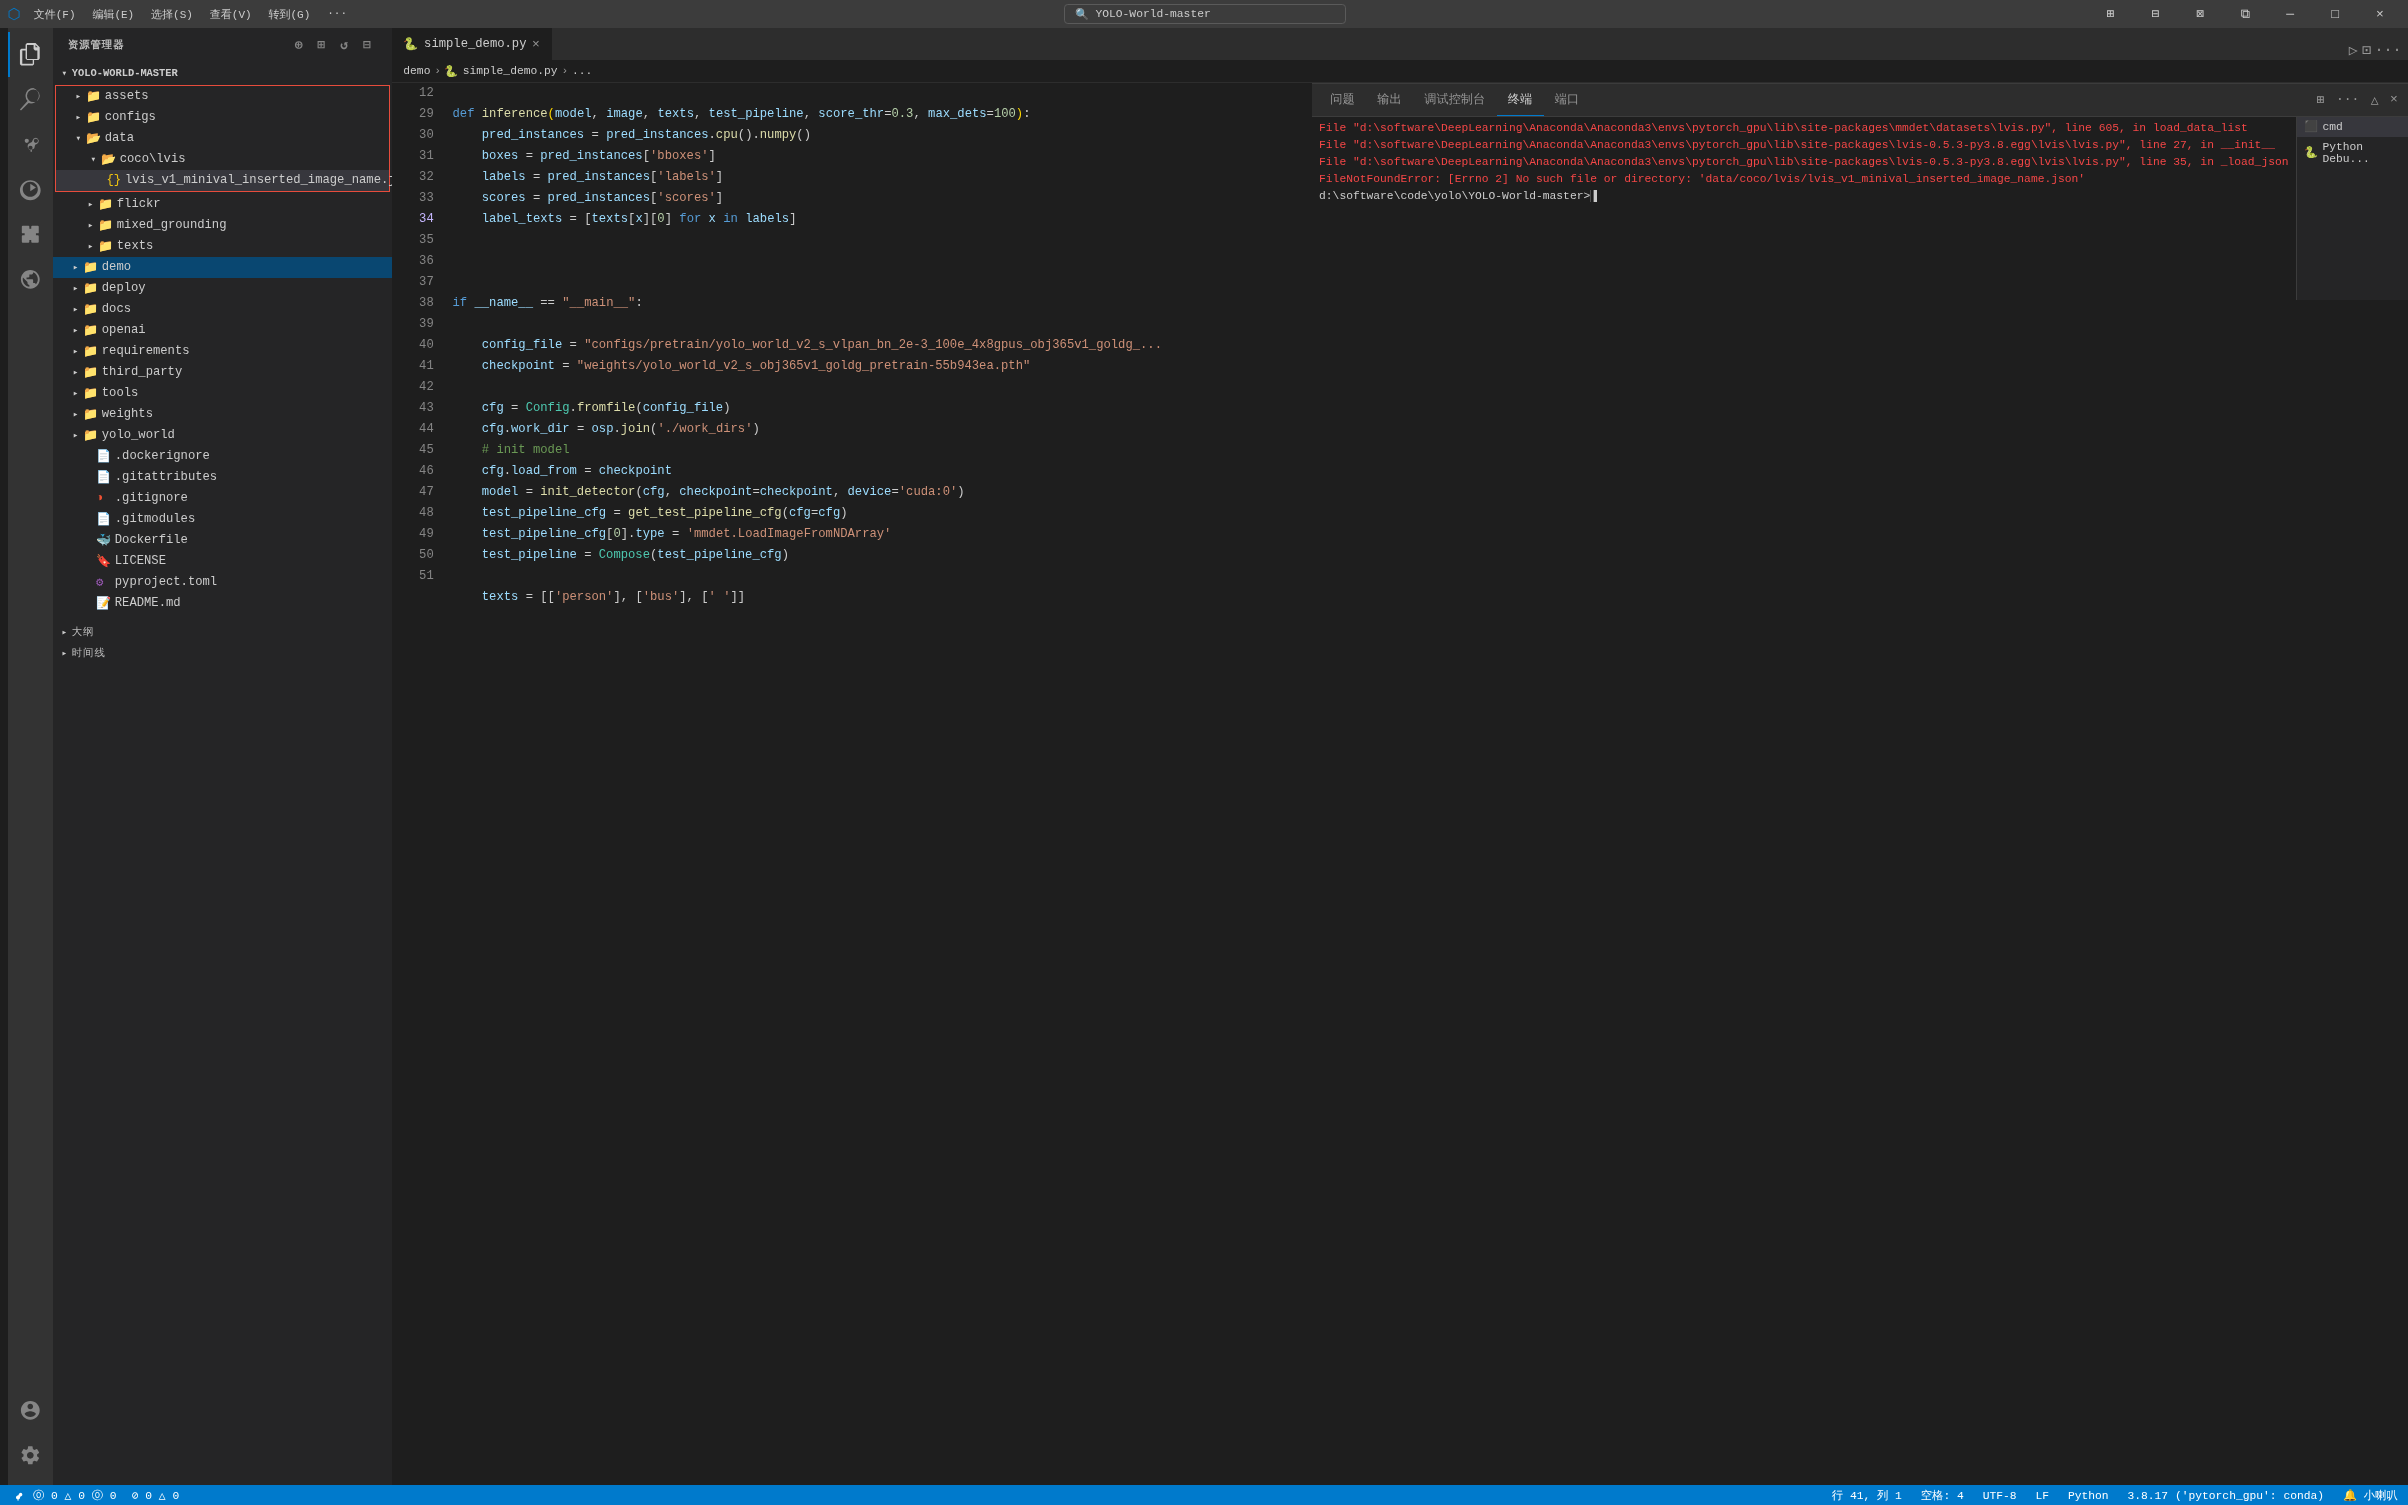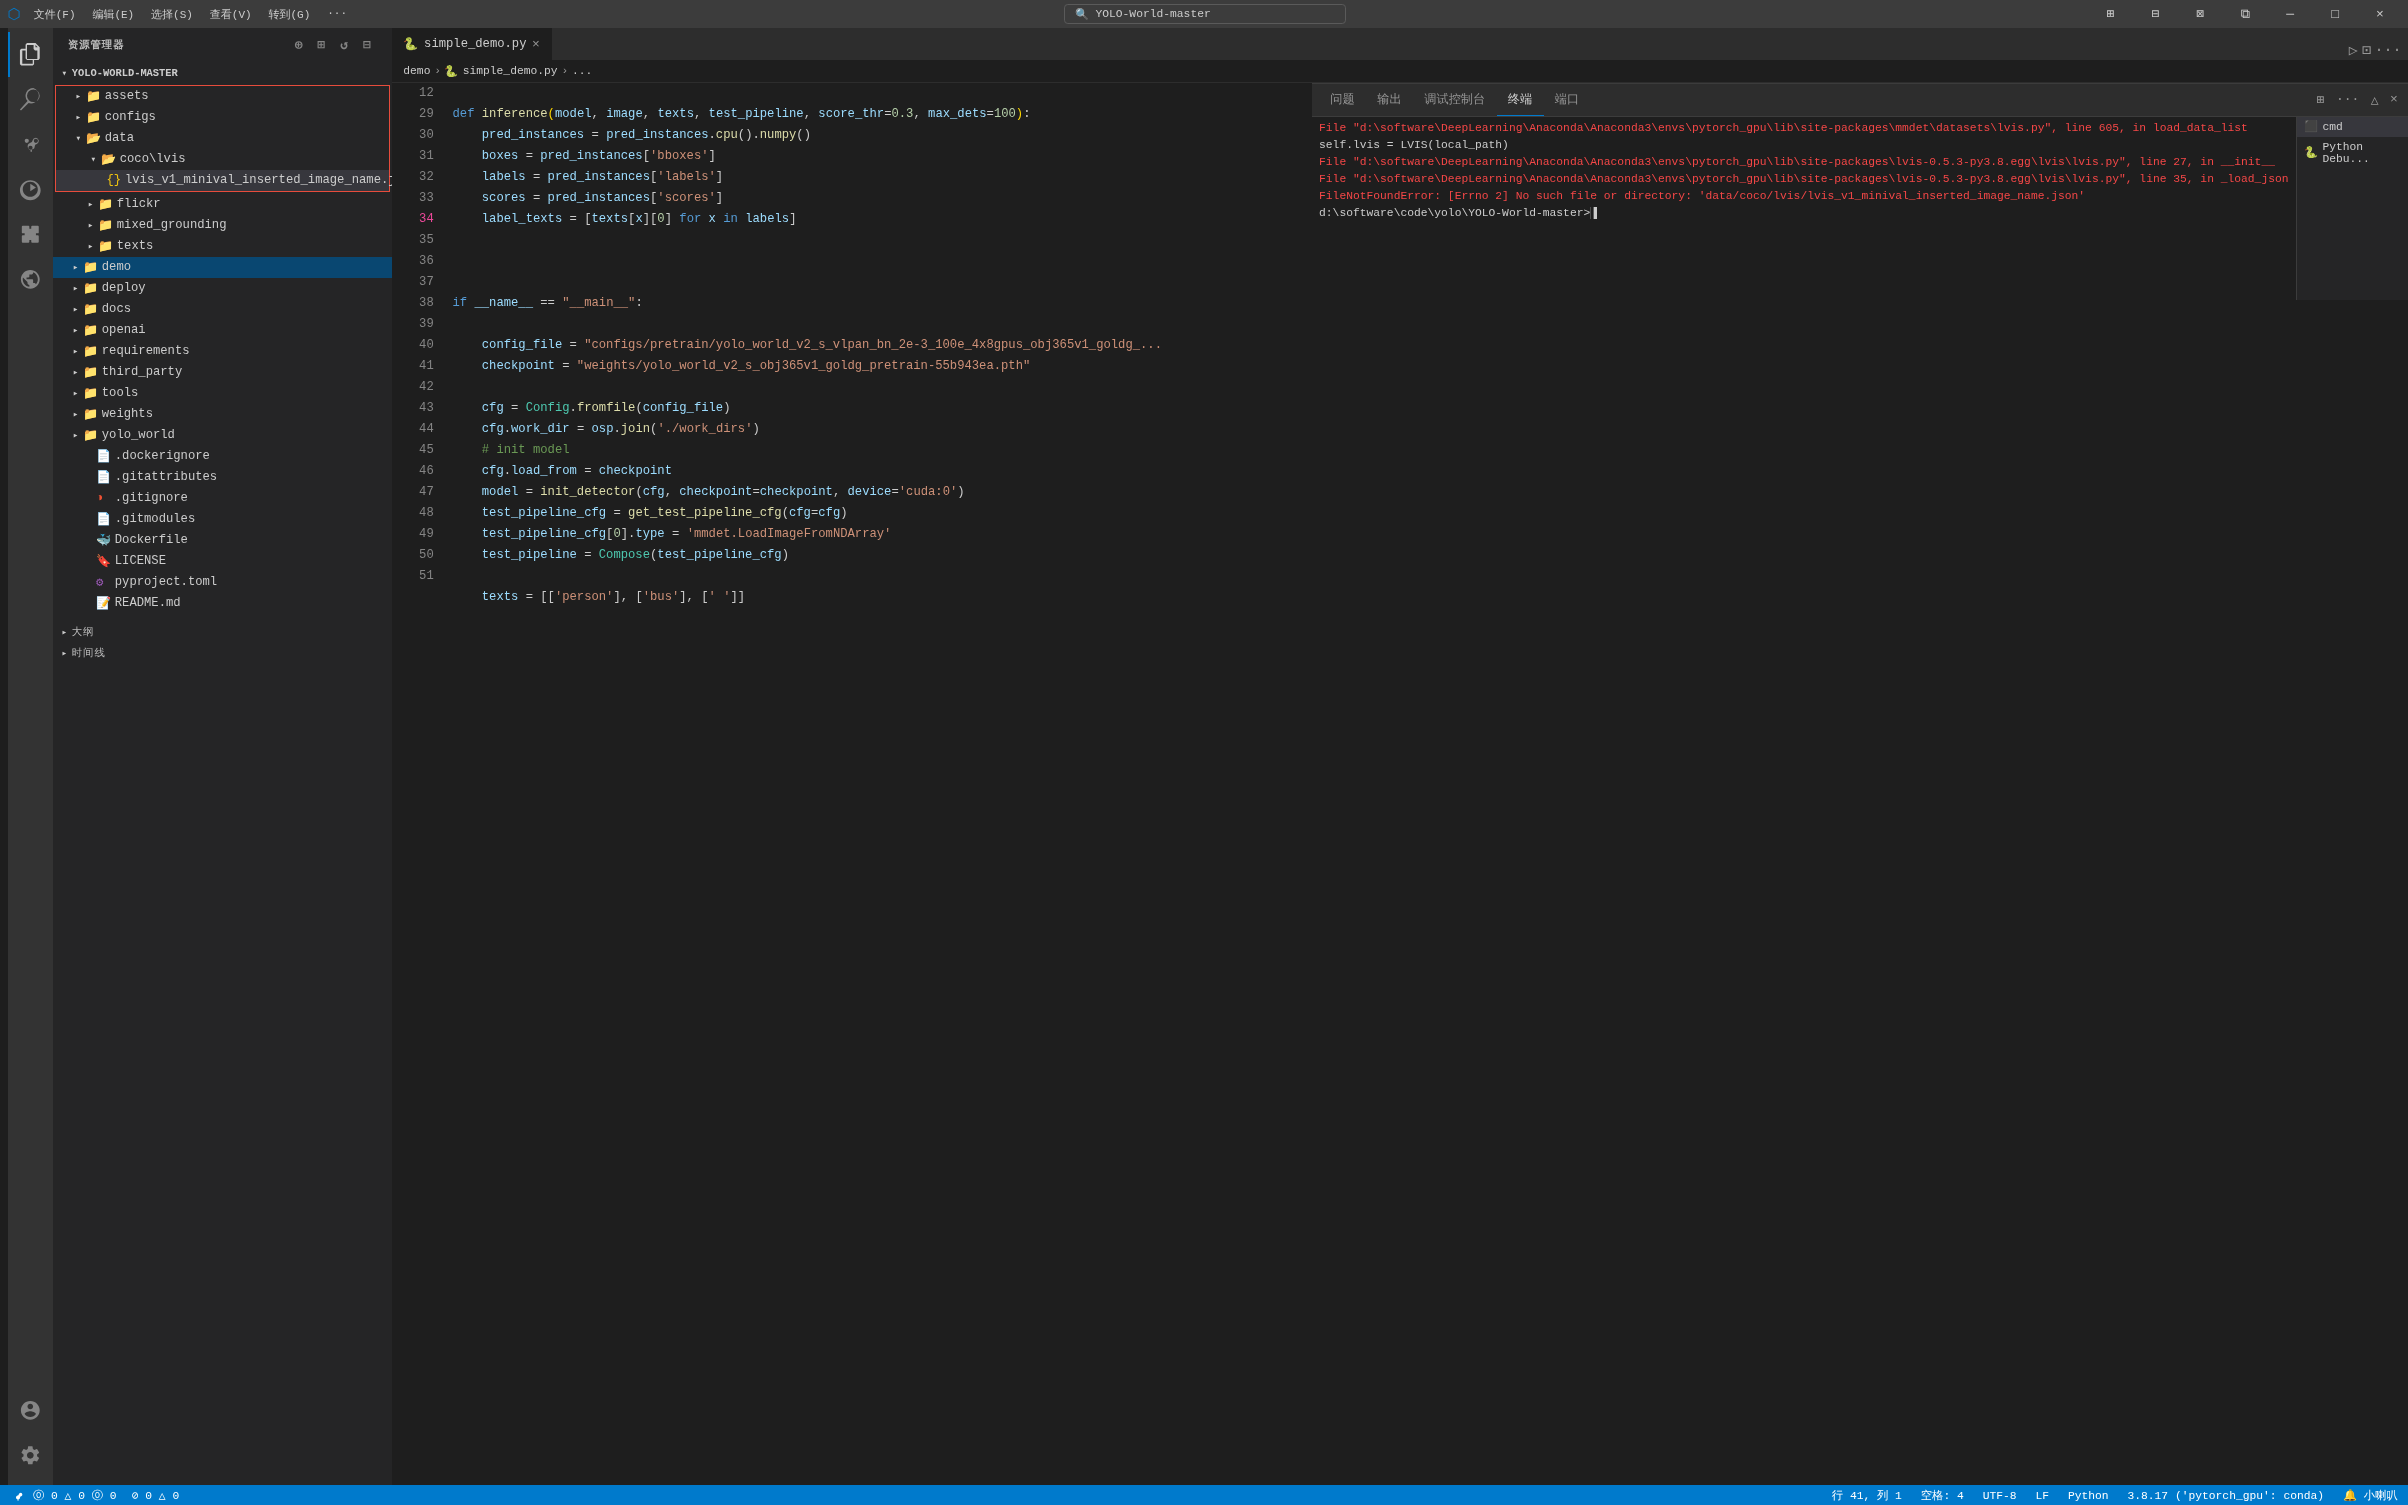--- a/index.html
+++ b/index.html
@@ -675,21 +675,21 @@
     <div style="display:flex;flex-direction:row;flex:1;overflow:hidden;">
 
       <div id="code-editor">
         <div class="line-numbers">
           <div style="line-height:21px;">12</div>
           <div style="line-height:21px;">29</div>
           <div style="line-height:21px;">30</div>
           <div style="line-height:21px;">31</div>
           <div style="line-height:21px;">32</div>
           <div style="line-height:21px;">33</div>
-          <div style="line-height:21px;color:#ec4899;">34</div>
+          <div style="line-height:21px;color:#c4b5fd;">34</div>
           <div style="line-height:21px;">35</div>
           <div style="line-height:21px;">36</div>
           <div style="line-height:21px;">37</div>
           <div style="line-height:21px;">38</div>
           <div style="line-height:21px;">39</div>
           <div style="line-height:21px;">40</div>
           <div style="line-height:21px;">41</div>
           <div style="line-height:21px;">42</div>
           <div style="line-height:21px;">43</div>
           <div style="line-height:21px;">44</div>
@@ -753,21 +753,20 @@
           <div class="panel-tab-actions">
             <span style="cursor:pointer;color:#969696;font-size:13px;padding:0 3.8px;">⊞</span>
             <span style="cursor:pointer;color:#969696;font-size:13px;padding:0 3.8px;">···</span>
             <span style="cursor:pointer;color:#969696;font-size:13px;padding:0 3.8px;">△</span>
             <span style="cursor:pointer;color:#969696;font-size:13px;padding:0 3.8px;">×</span>
           </div>
         </div>
         <div style="display:flex;flex:1;overflow:hidden;">
           <div class="panel-content" style="flex:1;">
             <div style="color:#f44747;">  File "d:\software\DeepLearning\Anaconda\Anaconda3\envs\pytorch_gpu\lib\site-packages\mmdet\datasets\lvis.py", line 605, in load_data_list</div>
-            <div>    self.lvis = LVIS(local_path)</div>
             <div style="color:#f44747;">  File "d:\software\DeepLearning\Anaconda\Anaconda3\envs\pytorch_gpu\lib\site-packages\lvis-0.5.3-py3.8.egg\lvis\lvis.py", line 27, in __init__</div>
             <div style="color:#f44747;">  File "d:\software\DeepLearning\Anaconda\Anaconda3\envs\pytorch_gpu\lib\site-packages\lvis-0.5.3-py3.8.egg\lvis\lvis.py", line 35, in _load_json</div>
             <div style="color:#f44747;">FileNotFoundError: [Errno 2] No such file or directory: 'data/coco/lvis/lvis_v1_minival_inserted_image_name.json'</div>
             <div>d:\software\code\yolo\YOLO-World-master&gt;<span style="background:#cccccc;color:#1e1e1e;">▌</span></div>
           </div>
 
           <div id="right-panel">
             <div class="right-panel-item active">
               <span>⬛</span>
               <span>cmd</span>

